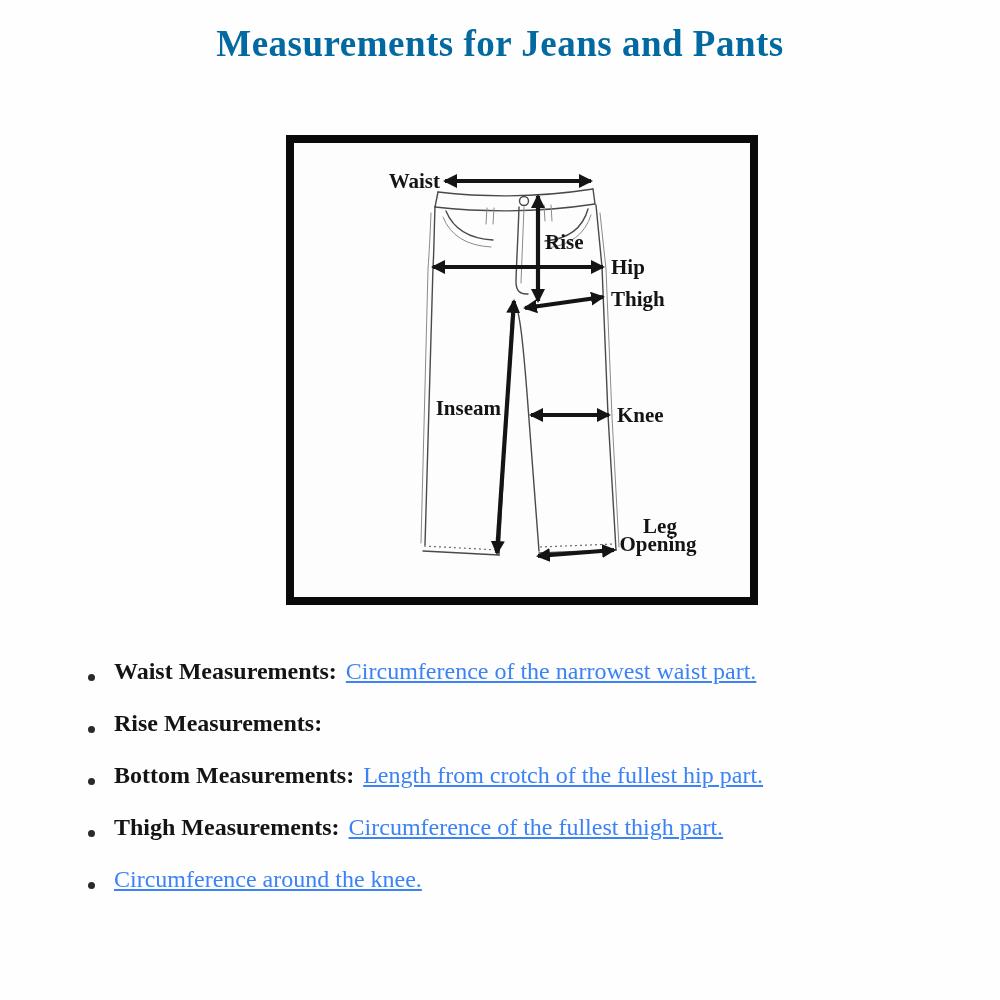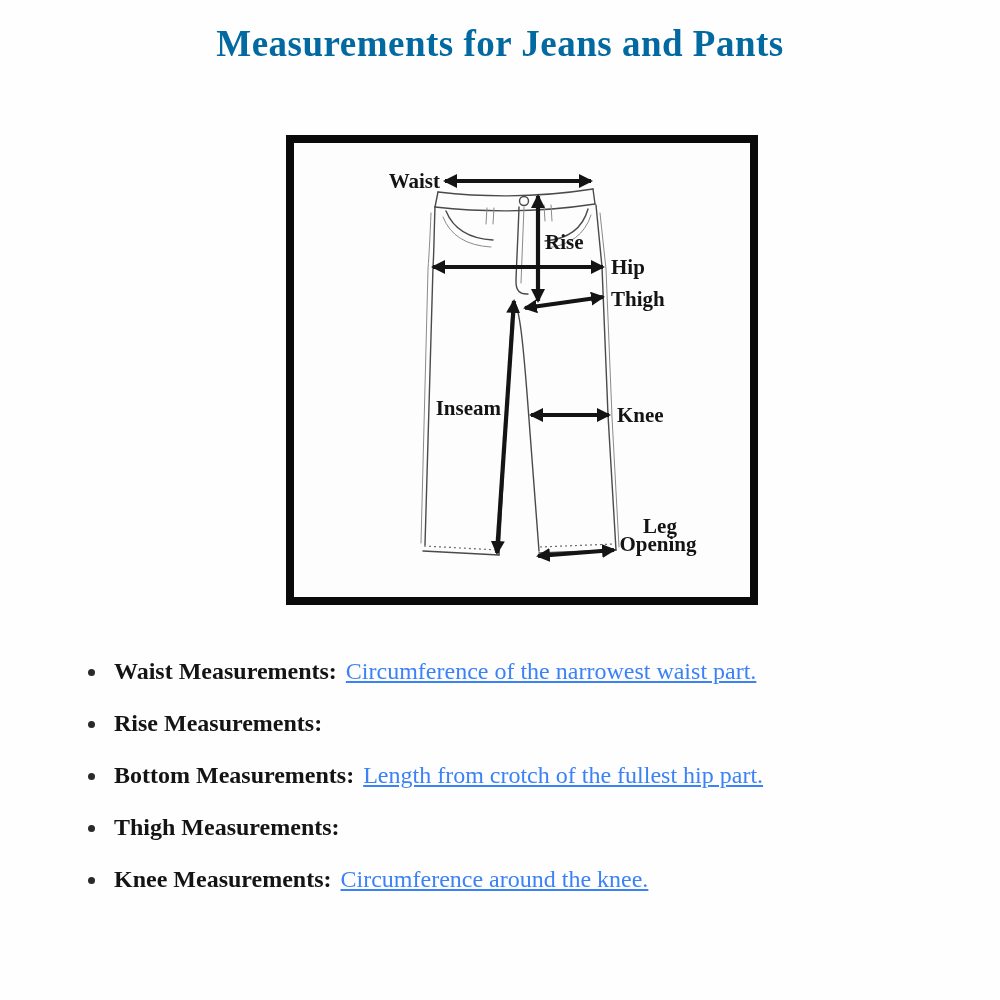--- a/index.html
+++ b/index.html
@@ -76,21 +76,21 @@
     position: absolute;
     left: 88px;
     top: 656px;
     width: 860px;
     list-style: none;
     margin: 0;
     padding: 0;
   }
   .definition-item {
     display: flex;
-    align-items: flex-start;
+    align-items: center;
     height: 30px;
     margin-bottom: 22px;
     font-size: 24px;
     line-height: 30px;
     color: #222222;
     white-space: nowrap;
   }
   .bullet-dot {
     flex: 0 0 auto;
     width: 7px;
@@ -190,21 +190,21 @@
       <span class="definition-term">Rise Measurements:</span>
     </li>
     <li class="definition-item">
       <span class="bullet-dot"></span>
       <span class="definition-term">Bottom Measurements:</span>
       <span class="definition-desc">Length from crotch of the fullest hip part.</span>
     </li>
     <li class="definition-item">
       <span class="bullet-dot"></span>
       <span class="definition-term">Thigh Measurements:</span>
-    </li>
-    <li class="definition-item">
-      <span class="bullet-dot"></span>
-      <span class="definition-term">Knee Measurements:</span>
+      <span class="definition-desc">Circumference of the fullest thigh part.</span>
+    </li>
+    <li class="definition-item">
+      <span class="bullet-dot"></span>
       <span class="definition-desc">Circumference around the knee.</span>
     </li>
   </ul>
 
 </div>
 
 </body></html>

